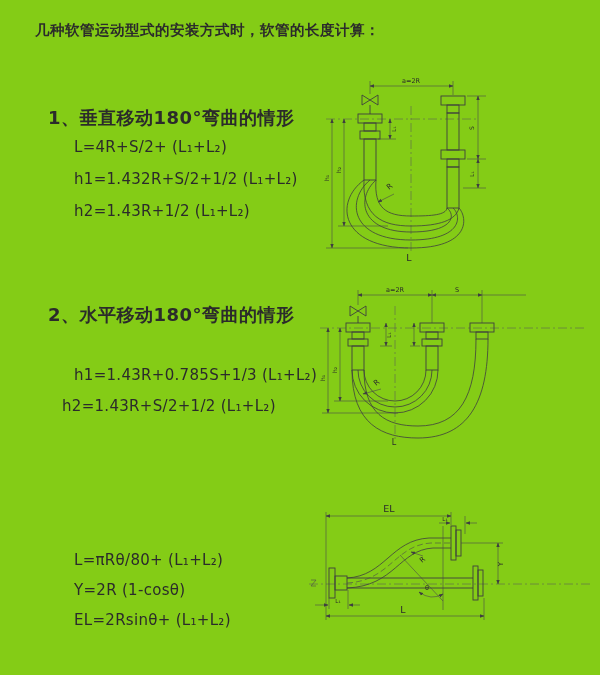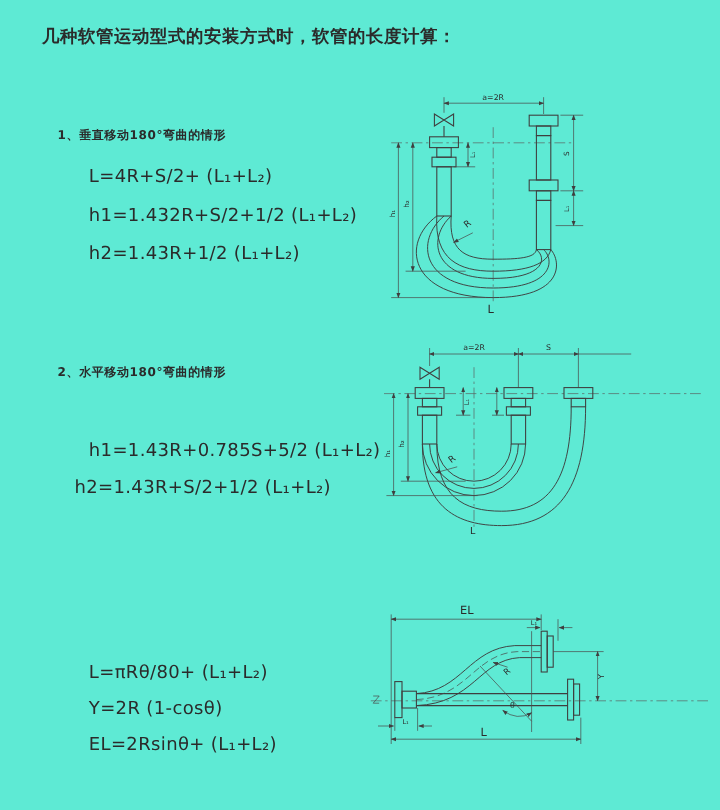--- a/index.html
+++ b/index.html
@@ -1,22 +1,22 @@
 <!DOCTYPE html>
 <html><head>
 <meta charset="utf-8">
 <style>
   html,body{margin:0;padding:0;}
   .page{
-    position:relative;width:600px;height:675px;background:#5eead4;
+    position:relative;width:600px;height:675px;background:#84cc16;
     font-family:"DejaVu Sans","Liberation Sans",sans-serif;
     color:#2b2b2b;overflow:hidden;
   }
   .doc-title{position:absolute;left:35px;top:21px;font-size:14.5px;font-weight:600;letter-spacing:.5px;}
-  .sec-heading{position:absolute;font-size:10px;font-weight:600;letter-spacing:.5px;}
+  .sec-heading{position:absolute;font-size:18px;font-weight:600;letter-spacing:.5px;}
   .formula{position:absolute;font-size:15px;font-weight:400;letter-spacing:.3px;white-space:pre;}
   .diag{position:absolute;}
   svg{display:block;}
   .ol{stroke:#3f3f3f;stroke-width:.9;fill:none;}
   .thin{stroke:#4a4a4a;stroke-width:.6;fill:none;}
   .dim{stroke:#4a4a4a;stroke-width:.6;fill:none;}
   .cl{stroke:#5a5a5a;stroke-width:.55;fill:none;stroke-dasharray:9 3 2 3;}
   .hose{stroke:#3f3f3f;stroke-width:.8;fill:none;}
   .dimtxt{font-family:"DejaVu Sans","Liberation Sans",sans-serif;fill:#2b2b2b;}
 </style>
@@ -26,21 +26,21 @@
 <div class="page">
 
   <div class="doc-title">几种软管运动型式的安装方式时，软管的长度计算：</div>
 
   <div class="sec-heading" style="left:48px;top:106px">1、垂直移动180°弯曲的情形</div>
   <div class="formula" style="left:74px;top:138px">L=4R+S/2+ (L₁+L₂)</div>
   <div class="formula" style="left:74px;top:170px">h1=1.432R+S/2+1/2 (L₁+L₂)</div>
   <div class="formula" style="left:74px;top:202px">h2=1.43R+1/2 (L₁+L₂)</div>
 
   <div class="sec-heading" style="left:48px;top:303px">2、水平移动180°弯曲的情形</div>
-  <div class="formula" style="left:74px;top:366px">h1=1.43R+0.785S+5/2 (L₁+L₂)</div>
+  <div class="formula" style="left:74px;top:366px">h1=1.43R+0.785S+1/3 (L₁+L₂)</div>
   <div class="formula" style="left:62px;top:397px">h2=1.43R+S/2+1/2 (L₁+L₂)</div>
 
   <div class="formula" style="left:74px;top:551px">L=πRθ/80+ (L₁+L₂)</div>
   <div class="formula" style="left:74px;top:581px">Y=2R (1-cosθ)</div>
   <div class="formula" style="left:74px;top:611px">EL=2Rsinθ+ (L₁+L₂)</div>
 
   <div class="diag" style="left:318px;top:68px">
     <svg width="280" height="197" viewBox="0 0 280 197">
       <defs>
         <pattern id="b1" patternUnits="userSpaceOnUse" width="4" height="4">

